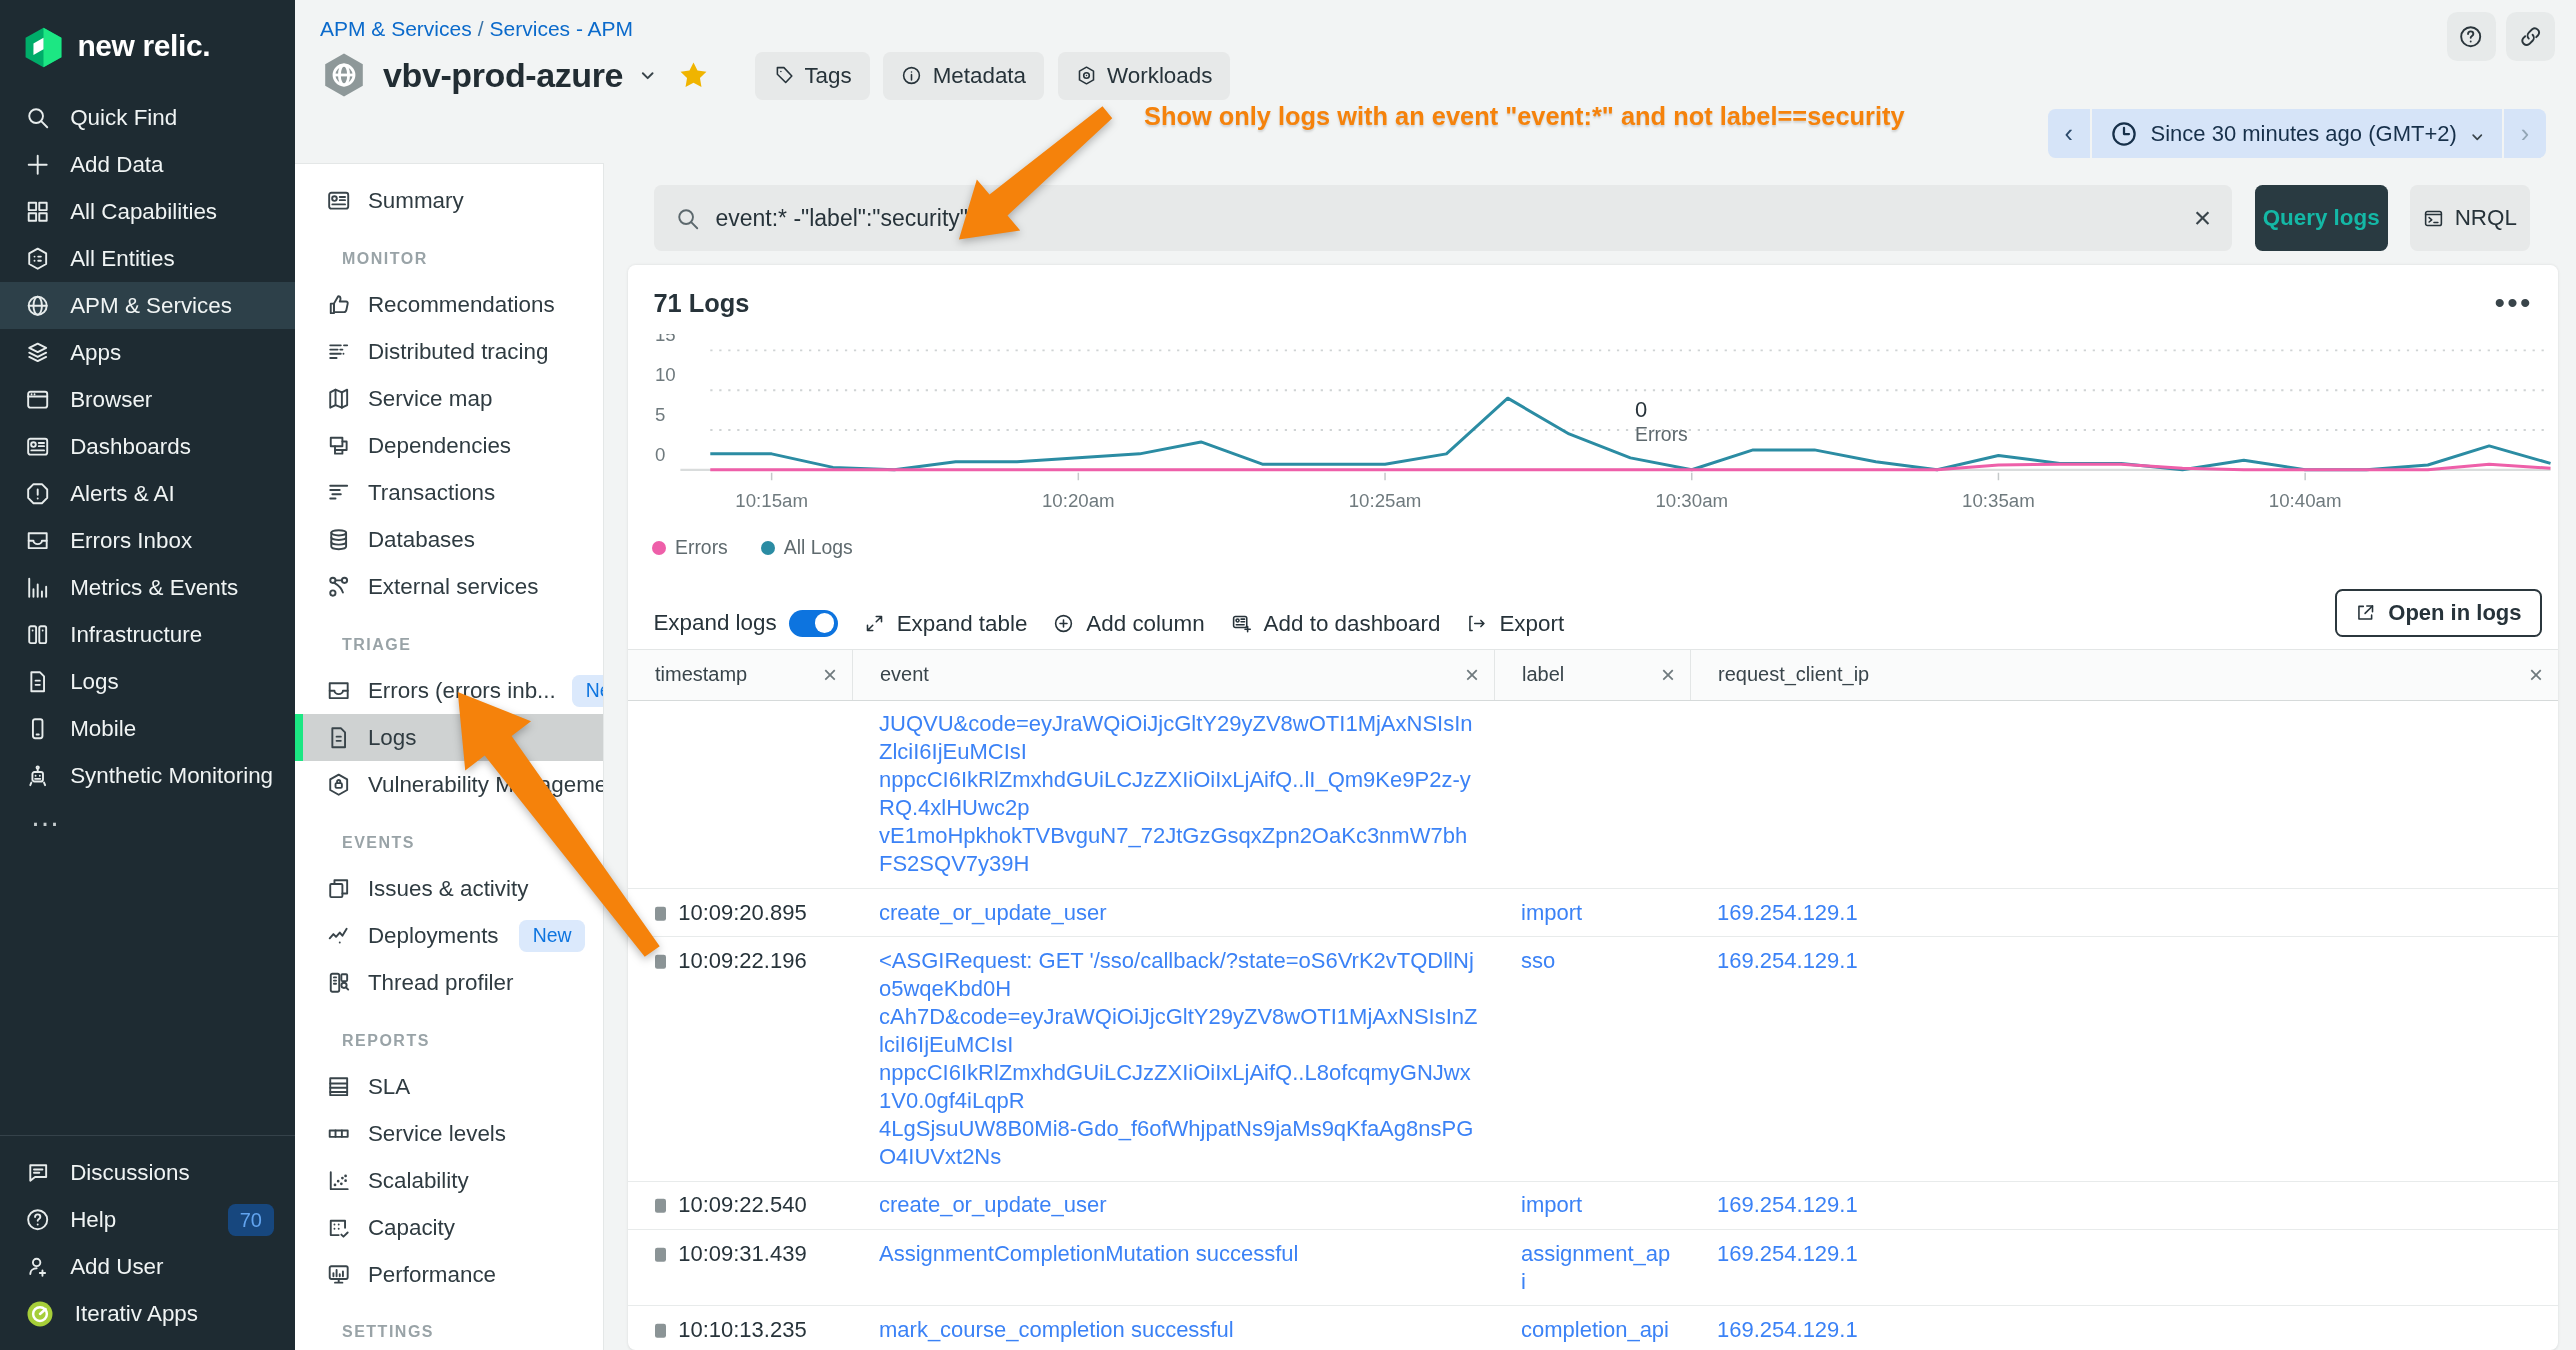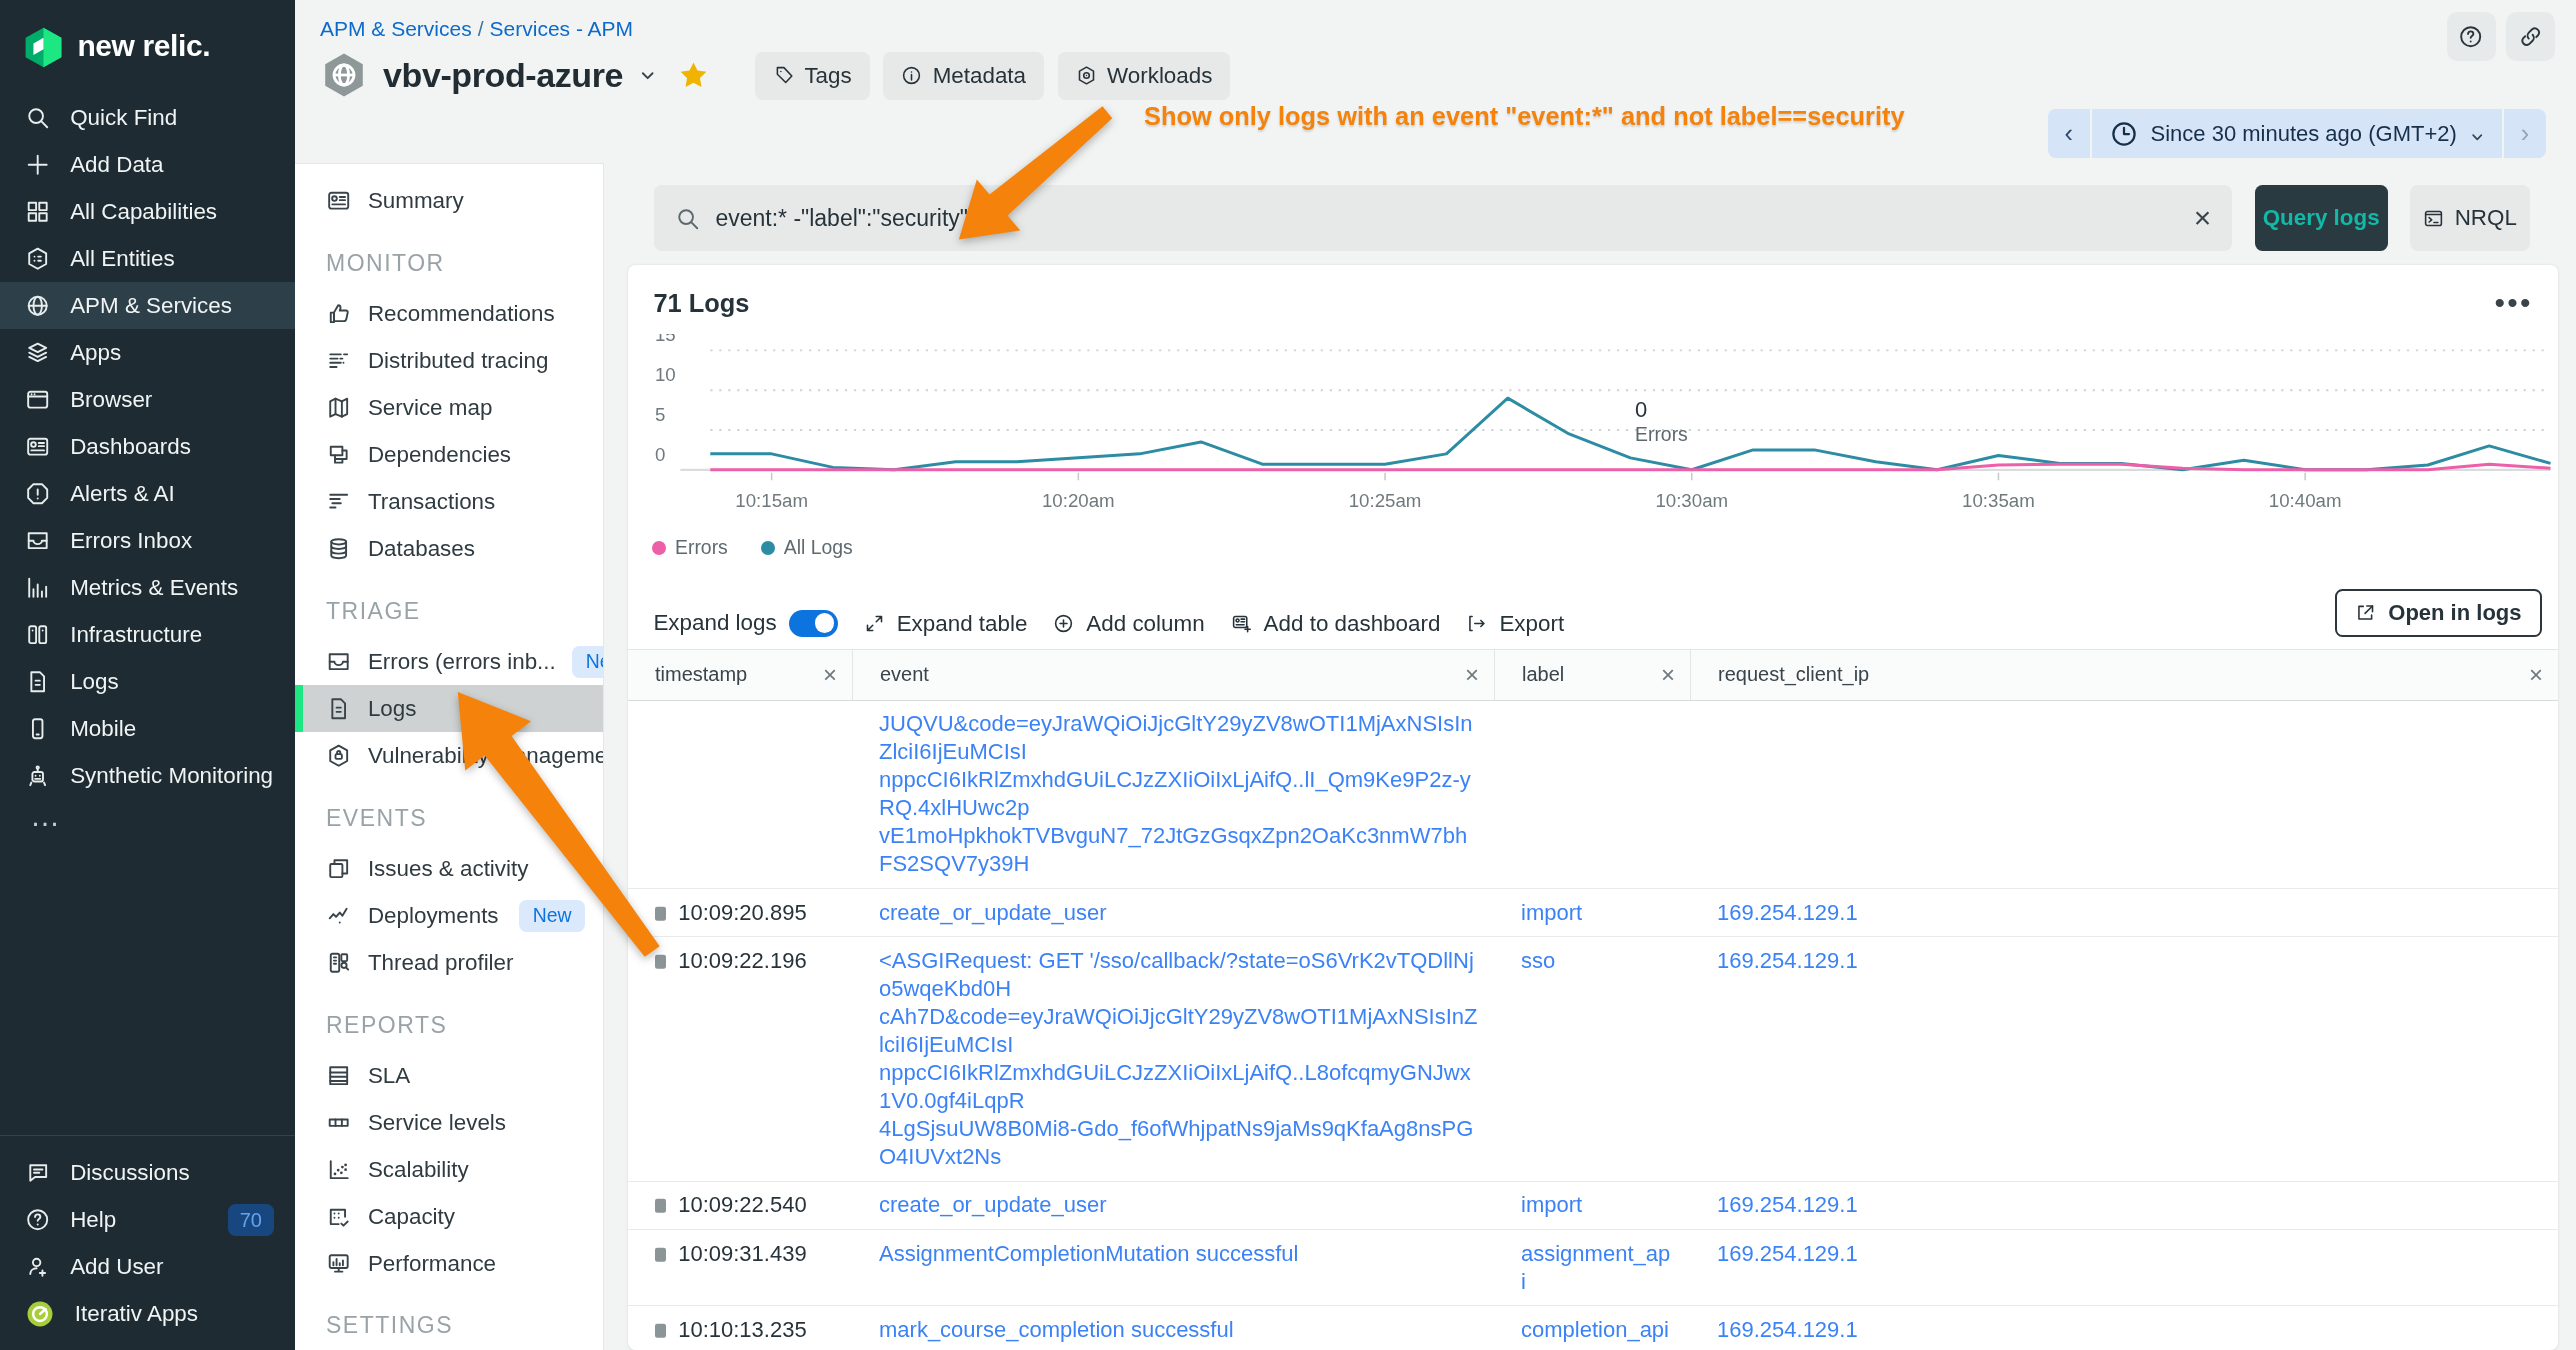--- a/index.html
+++ b/index.html
@@ -59,22 +59,22 @@
 
   
   .subnav { position:absolute; left:295px; top:163px; width:309px; height:1188px; background:#ffffff;
     border-top:0.7px solid #e4e7e7; border-right:0.7px solid #e4e7e7; overflow:hidden; padding-top:13.5px; }
   .sn-item { display:flex; align-items:center; gap:16.5px; height:47px; padding-left:31px;
     font-size:22.4px; color:#2f3b41; cursor:pointer; position:relative; }
   .sn-item .ic { color:#39444a; }
   .sn-item .lbl { white-space:nowrap; }
   .sn-item.selected { background:#cfd2d2; }
   .sn-item.selected::before { content:""; position:absolute; left:0; top:0; bottom:0; width:7.5px; background:#1ce783; }
-  .sn-title { font-size:23px; letter-spacing:1.5px; color:#99a3a7; font-weight:400;
-    padding:25.4px 0 13.5px 31px; }
+  .sn-title { font-size:16px; letter-spacing:1.5px; color:#99a3a7; font-weight:700;
+    padding:25.4px 0 13.5px 31px;margin-left:16px; }
   .badge-new { margin-left:auto; margin-right:18px; background:#dbe9fc; color:#0d74df;
     font-size:19.4px; padding:4.5px 13.5px; border-radius:7.5px; }
 
   
   .main { position:absolute; left:604px; top:163px; width:1972px; height:1188px; background:#f2f4f4; }
   .search-row { position:absolute; left:50px; top:22.4px; right:46px; height:66px; display:flex; gap:22.4px; }
   .searchbox { flex:1; background:#e7e9e9; border-radius:7.5px; display:flex; align-items:center;
     padding:0 21px; gap:15px; font-size:23px; color:#27333a; }
   .searchbox .ic { color:#5c686d; }
   .search-clear { margin-left:auto; font-size:30px; color:#39444a; cursor:pointer; line-height:1; }
@@ -415,20 +415,29 @@
         </svg></span>
     <span class="lbl">Transactions</span>
     </div>
   <div class="sn-item">
     <span class="ic"><svg viewBox="0 0 24 24">
           <ellipse cx="12" cy="5.5" rx="7" ry="2.5"></ellipse>
           <path d="M5 5.5v13c0 1.4 3.1 2.5 7 2.5s7-1.1 7-2.5v-13"></path>
           <path d="M5 9.8c0 1.4 3.1 2.5 7 2.5s7-1.1 7-2.5M5 14.2c0 1.4 3.1 2.5 7 2.5s7-1.1 7-2.5"></path>
         </svg></span>
     <span class="lbl">Databases</span>
+    </div>
+  <div class="sn-item">
+    <span class="ic"><svg viewBox="0 0 24 24">
+          <circle cx="6.5" cy="6" r="2.5"></circle>
+          <circle cx="17.5" cy="6" r="2.5"></circle>
+          <circle cx="6.5" cy="18" r="2.5"></circle>
+          <path d="M9 6h6M7.5 8.2c3.5 2 7.5 6 8.5 9.3"></path>
+        </svg></span>
+    <span class="lbl">External services</span>
     </div>
 
   <div class="sn-title">TRIAGE</div>
   <div class="sn-item">
     <span class="ic"><svg viewBox="0 0 24 24">
           <path d="M3.5 5h17v14h-17z"></path>
           <path d="M3.5 12h4.5c0 1.8 1.8 3.2 4 3.2s4-1.4 4-3.2h4.5"></path>
         </svg></span>
     <span class="lbl">Errors (errors inb...</span>
     <span class="badge-new">New</span>

